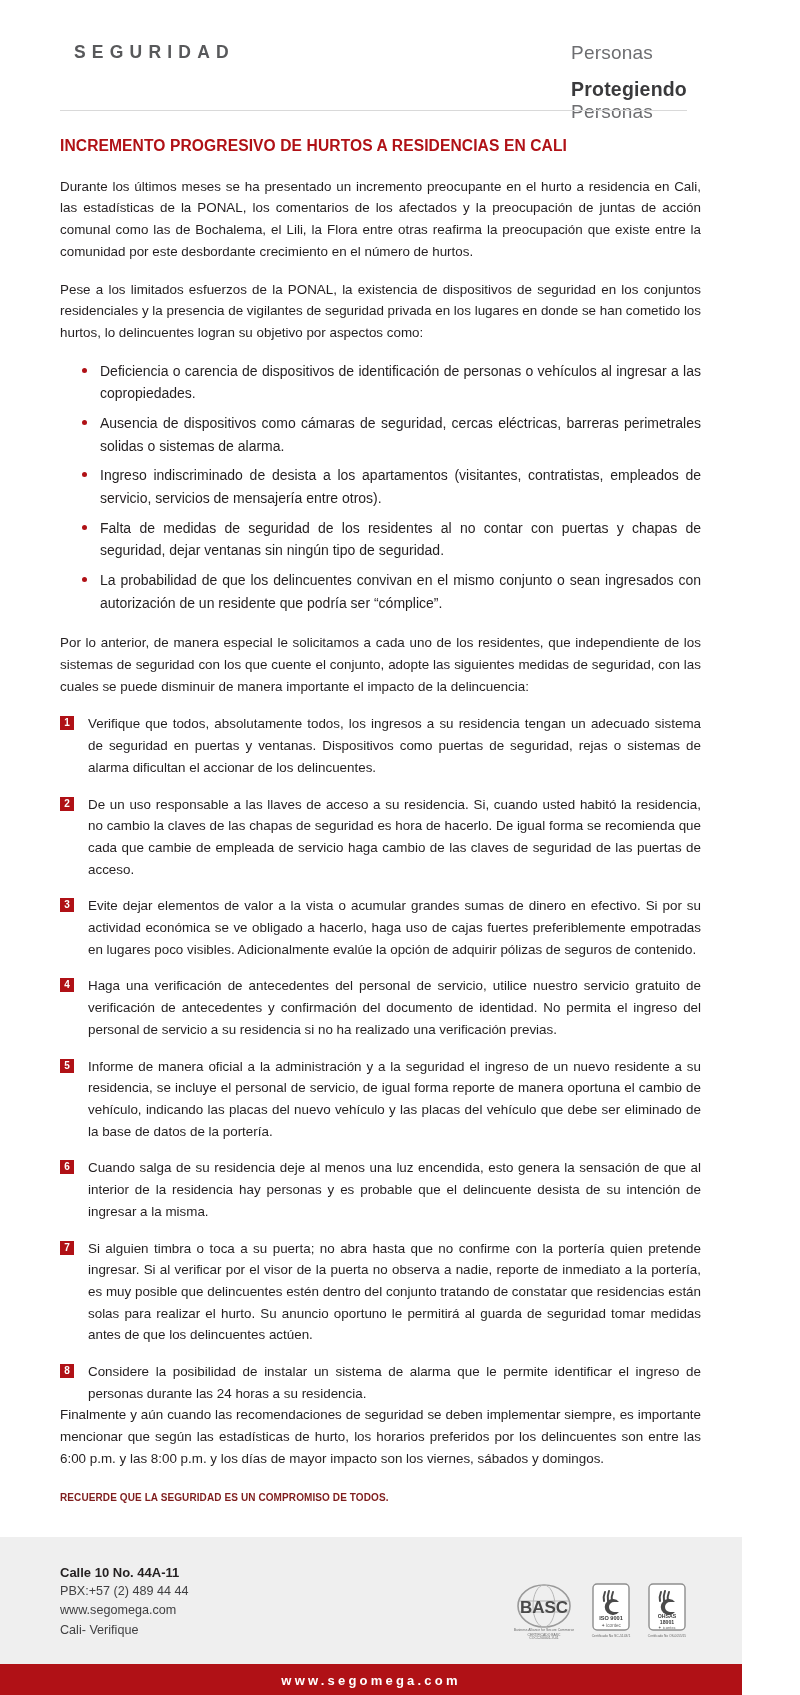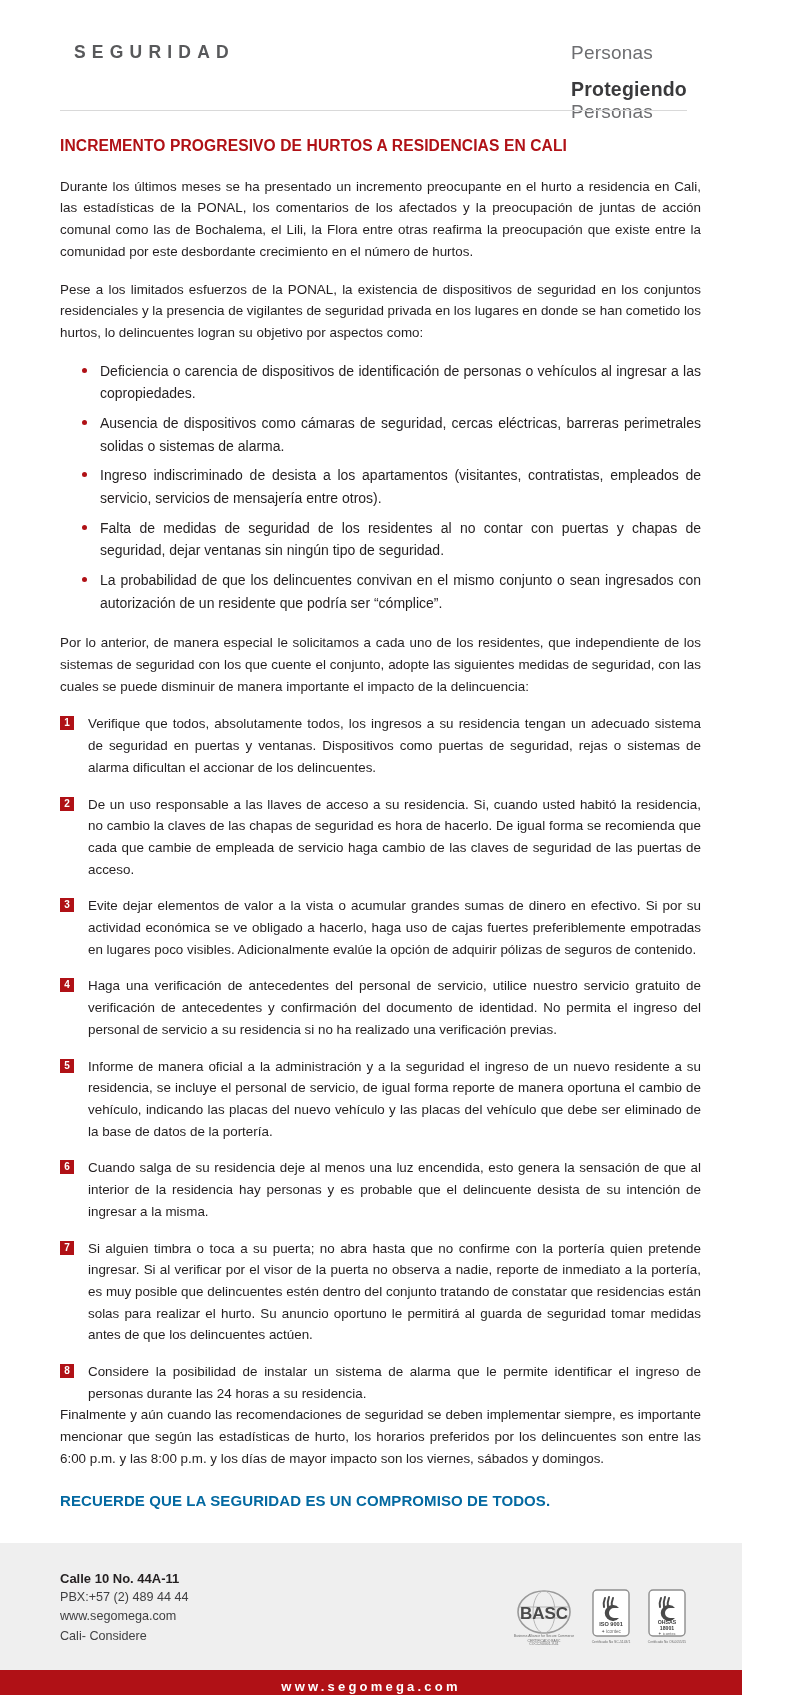--- a/index.html
+++ b/index.html
@@ -157,22 +157,22 @@
     background: #b01116;
     color: #ffffff;
     font-size: 10px;
     font-weight: bold;
     line-height: 14px;
     text-align: center;
   }
   .final-par { margin-top: 18px; }
   strong.bold-note { font-weight: normal; color: #231f20; }
   h2.closing {
-    color: #0369a1;
-    font-size: 15px;
+    color: #7f1d1d;
+    font-size: 10px;
     font-weight: bold;
     margin: 22px 0 0 0;
     letter-spacing: 0.1px;
   }
 
   
   .footer {
     background: #efefef;
     margin-top: 34px;
     padding: 26px 55px 24px 60px;
@@ -262,21 +262,21 @@
     <p class="body-par final-par"><span>Finalmente y aún cuando las recomendaciones de seguridad se deben implementar siempre, es importante mencionar que según las estadísticas de hurto, </span><strong class="bold-note">los horarios preferidos por los delincuentes son entre las 6:00 p.m. y las 8:00 p.m. y los días de mayor impacto son los viernes, sábados y domingos.</strong></p>
 
     <h2 class="closing">RECUERDE QUE LA SEGURIDAD ES UN COMPROMISO DE TODOS.</h2>
   </div>
 
   <div class="footer">
     <div class="footer-address">
       <div class="addr-strong">Calle 10 No. 44A-11</div>
       <div>PBX:+57 (2) 489 44 44</div>
       <div>www.segomega.com</div>
-      <div>Cali- Considere</div>
+      <div>Cali- Verifique</div>
     </div>
 
     <div class="certs">
       <div class="cert">
         <svg width="62" height="58" viewBox="0 0 62 58">
           <ellipse cx="31" cy="24" rx="26" ry="21" fill="none" stroke="#9a9a9a" stroke-width="1.6"></ellipse>
           <ellipse cx="31" cy="24" rx="11" ry="21" fill="none" stroke="#b5b5b5" stroke-width="1"></ellipse>
           <path d="M6 19 H56 M6 30 H56" stroke="#b5b5b5" stroke-width="1" fill="none"></path>
           <text x="31" y="31" font-family="Liberation Sans, sans-serif" font-size="17" font-weight="bold" fill="#4a4a4a" text-anchor="middle">BASC</text>
           <text x="31" y="49" font-family="Liberation Sans, sans-serif" font-size="3.4" fill="#6a6a6a" text-anchor="middle">Business Alliance for Secure Commerce</text>

